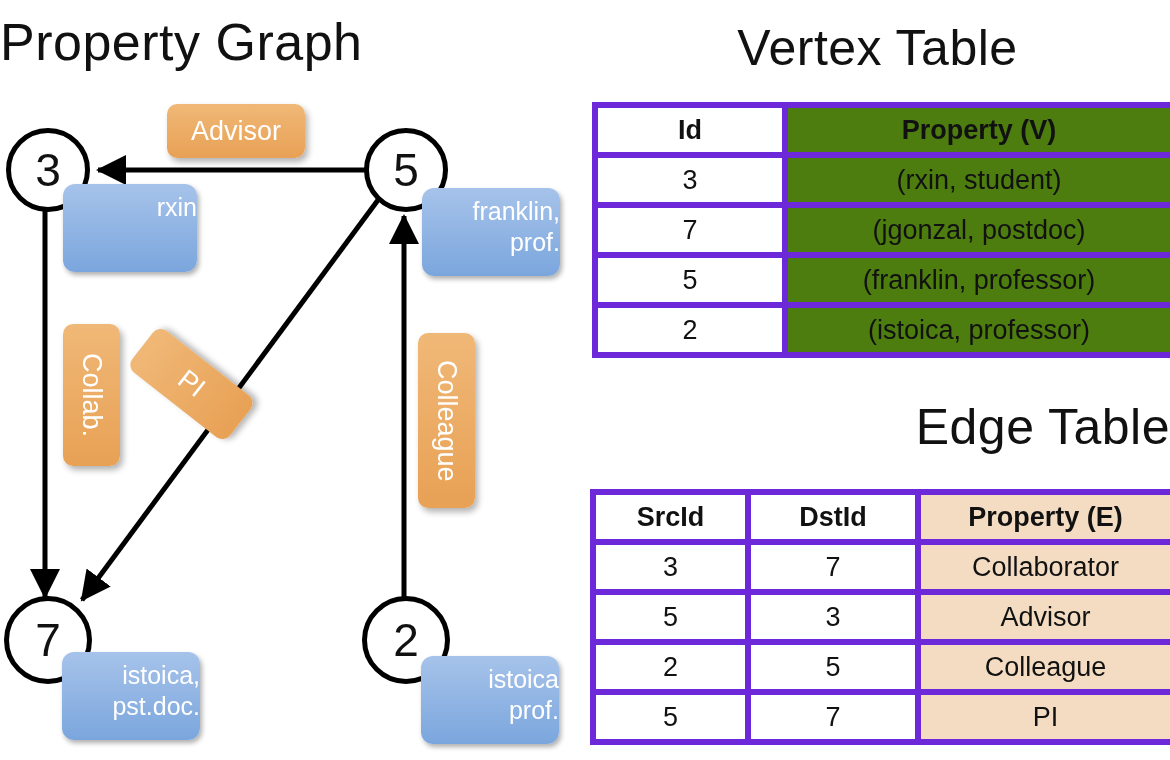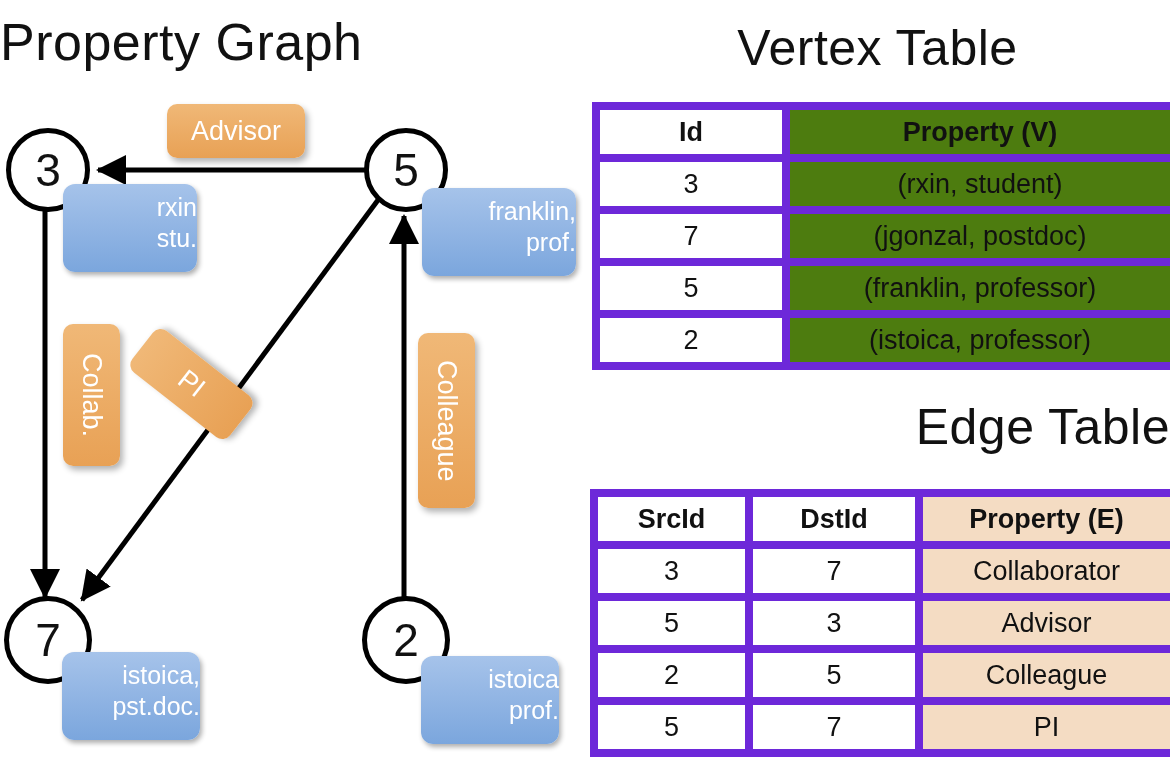--- a/index.html
+++ b/index.html
@@ -102,21 +102,21 @@
     white-space: nowrap;
   }
 
   
   .data-table {
     position: absolute;
     border-collapse: collapse;
     table-layout: fixed;
   }
   .data-table td {
-    border: 8px solid #6d28d9;
+    border: 6px solid #6d28d9;
     text-align: center;
     font-size: 27px;
     font-weight: 300;
     color: #111111;
     padding: 0;
     height: 44px;
     vertical-align: middle;
   }
   .data-table td.hdr { font-weight: bold; }
   .data-table td.blue { background: #4d7c0f; }
@@ -161,24 +161,23 @@
   <div class="node-circle" style="left:6px; top:128px; width:84px; height:84px;">3</div>
 
   <div class="node-circle" style="left:364px; top:128px; width:84px; height:84px;">5</div>
 
   <div class="node-circle" style="left:4px; top:596px; width:88px; height:88px;">7</div>
 
   <div class="node-circle" style="left:362px; top:596px; width:88px; height:88px;">2</div>
 
   <div class="prop-box" style="left:63px; top:184px; width:134px; height:88px;">
     <span>rxin</span>
-    <span>stu.</span>
-  </div>
-
-  <div class="prop-box" style="left:422px; top:188px; width:154px; height:88px;">
+  </div>
+
+  <div class="prop-box" style="left:422px; top:188px; width:138px; height:88px;">
     <span>franklin,</span>
     <span>prof.</span>
   </div>
 
   <div class="prop-box" style="left:62px; top:652px; width:138px; height:88px;">
     <span>istoica,</span>
     <span>pst.doc.</span>
   </div>
 
   <div class="prop-box" style="left:421px; top:656px; width:138px; height:88px;">

